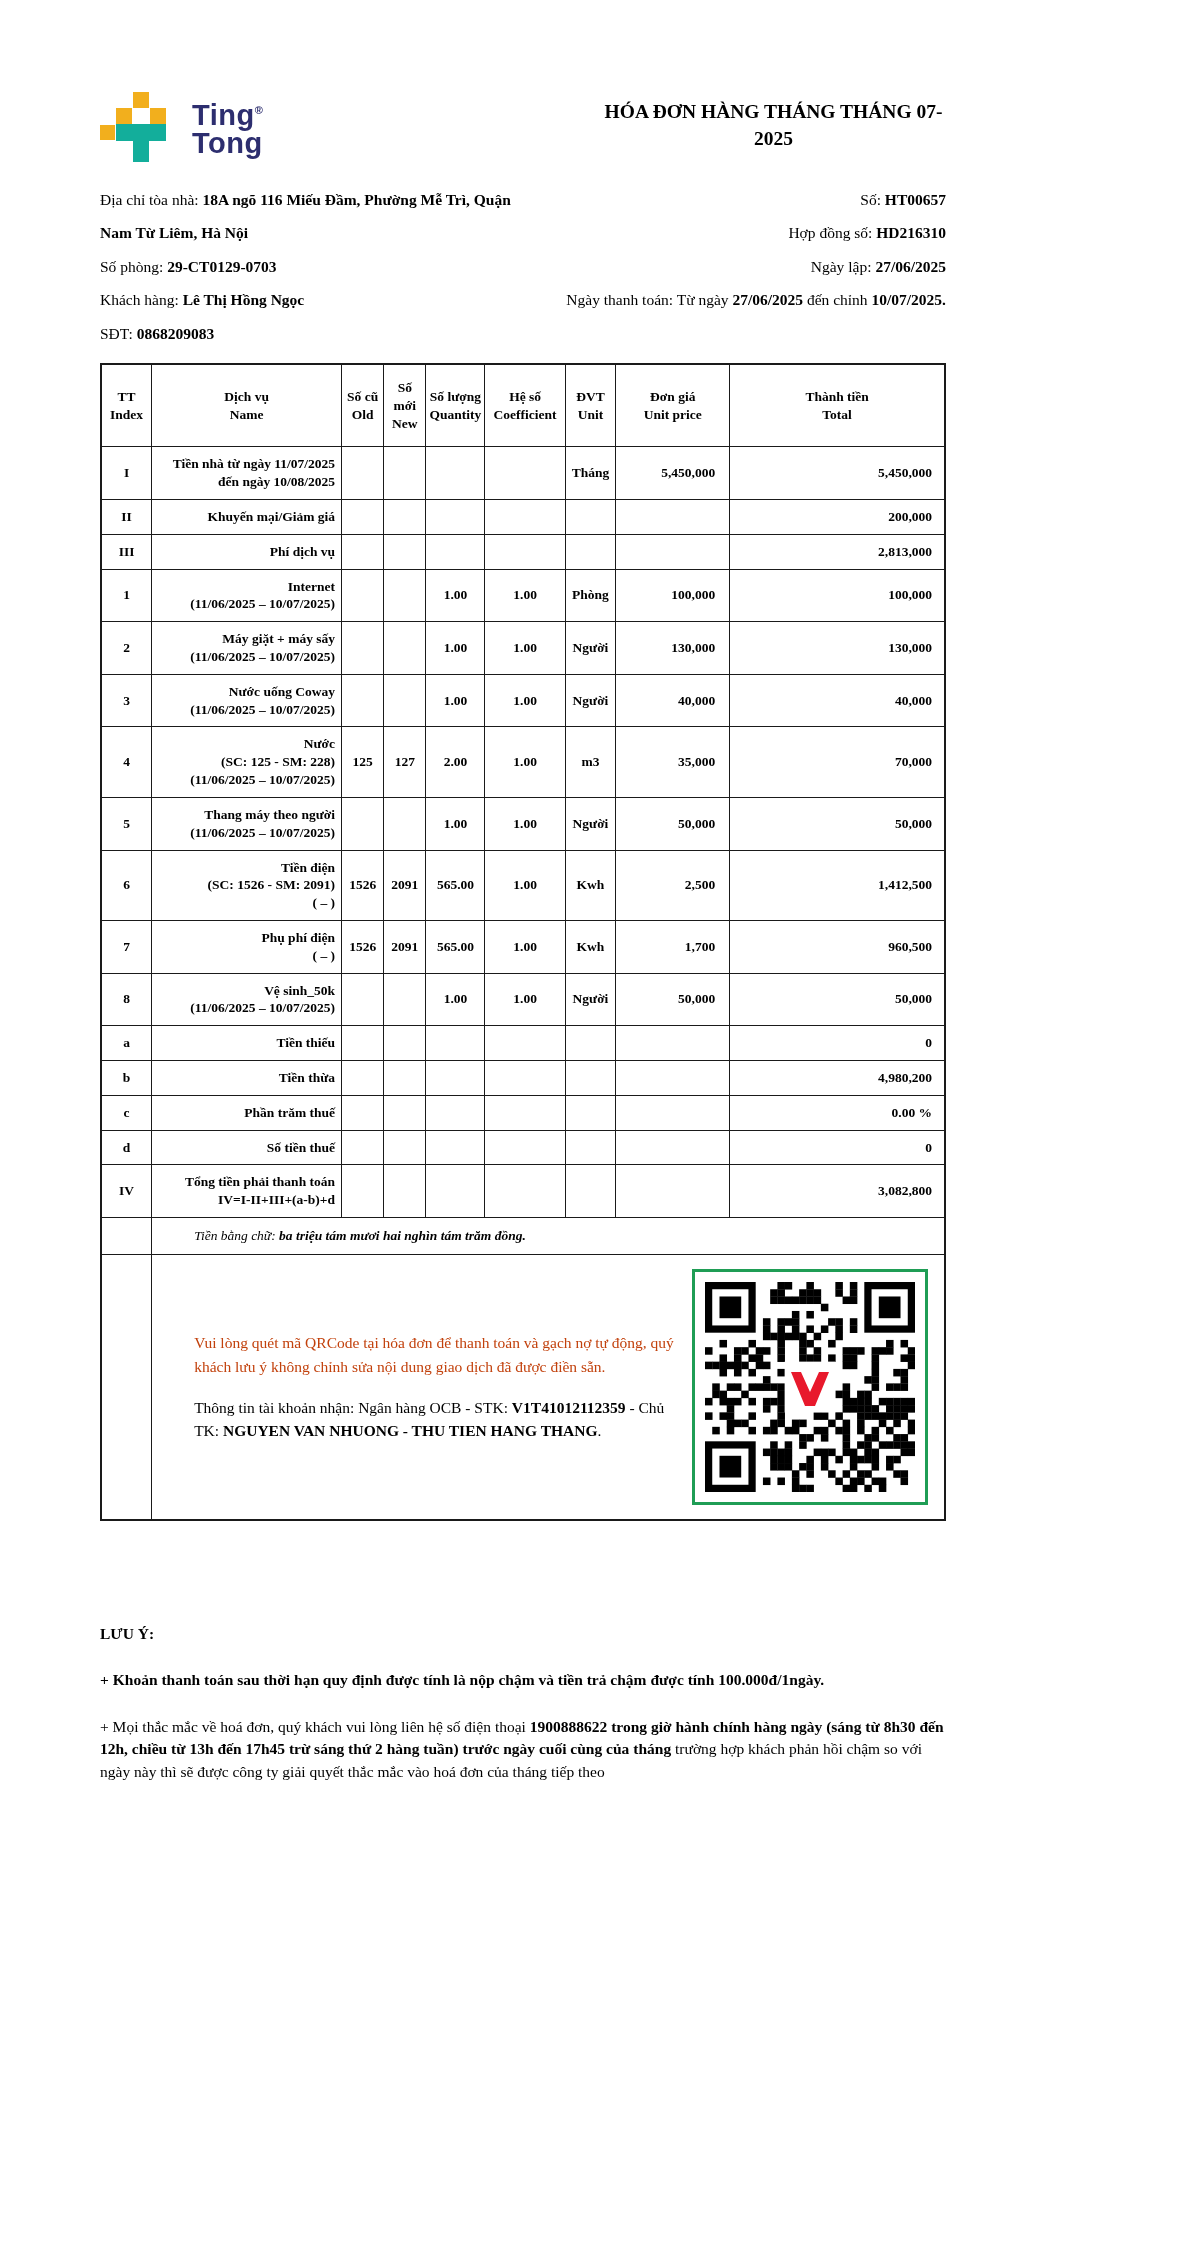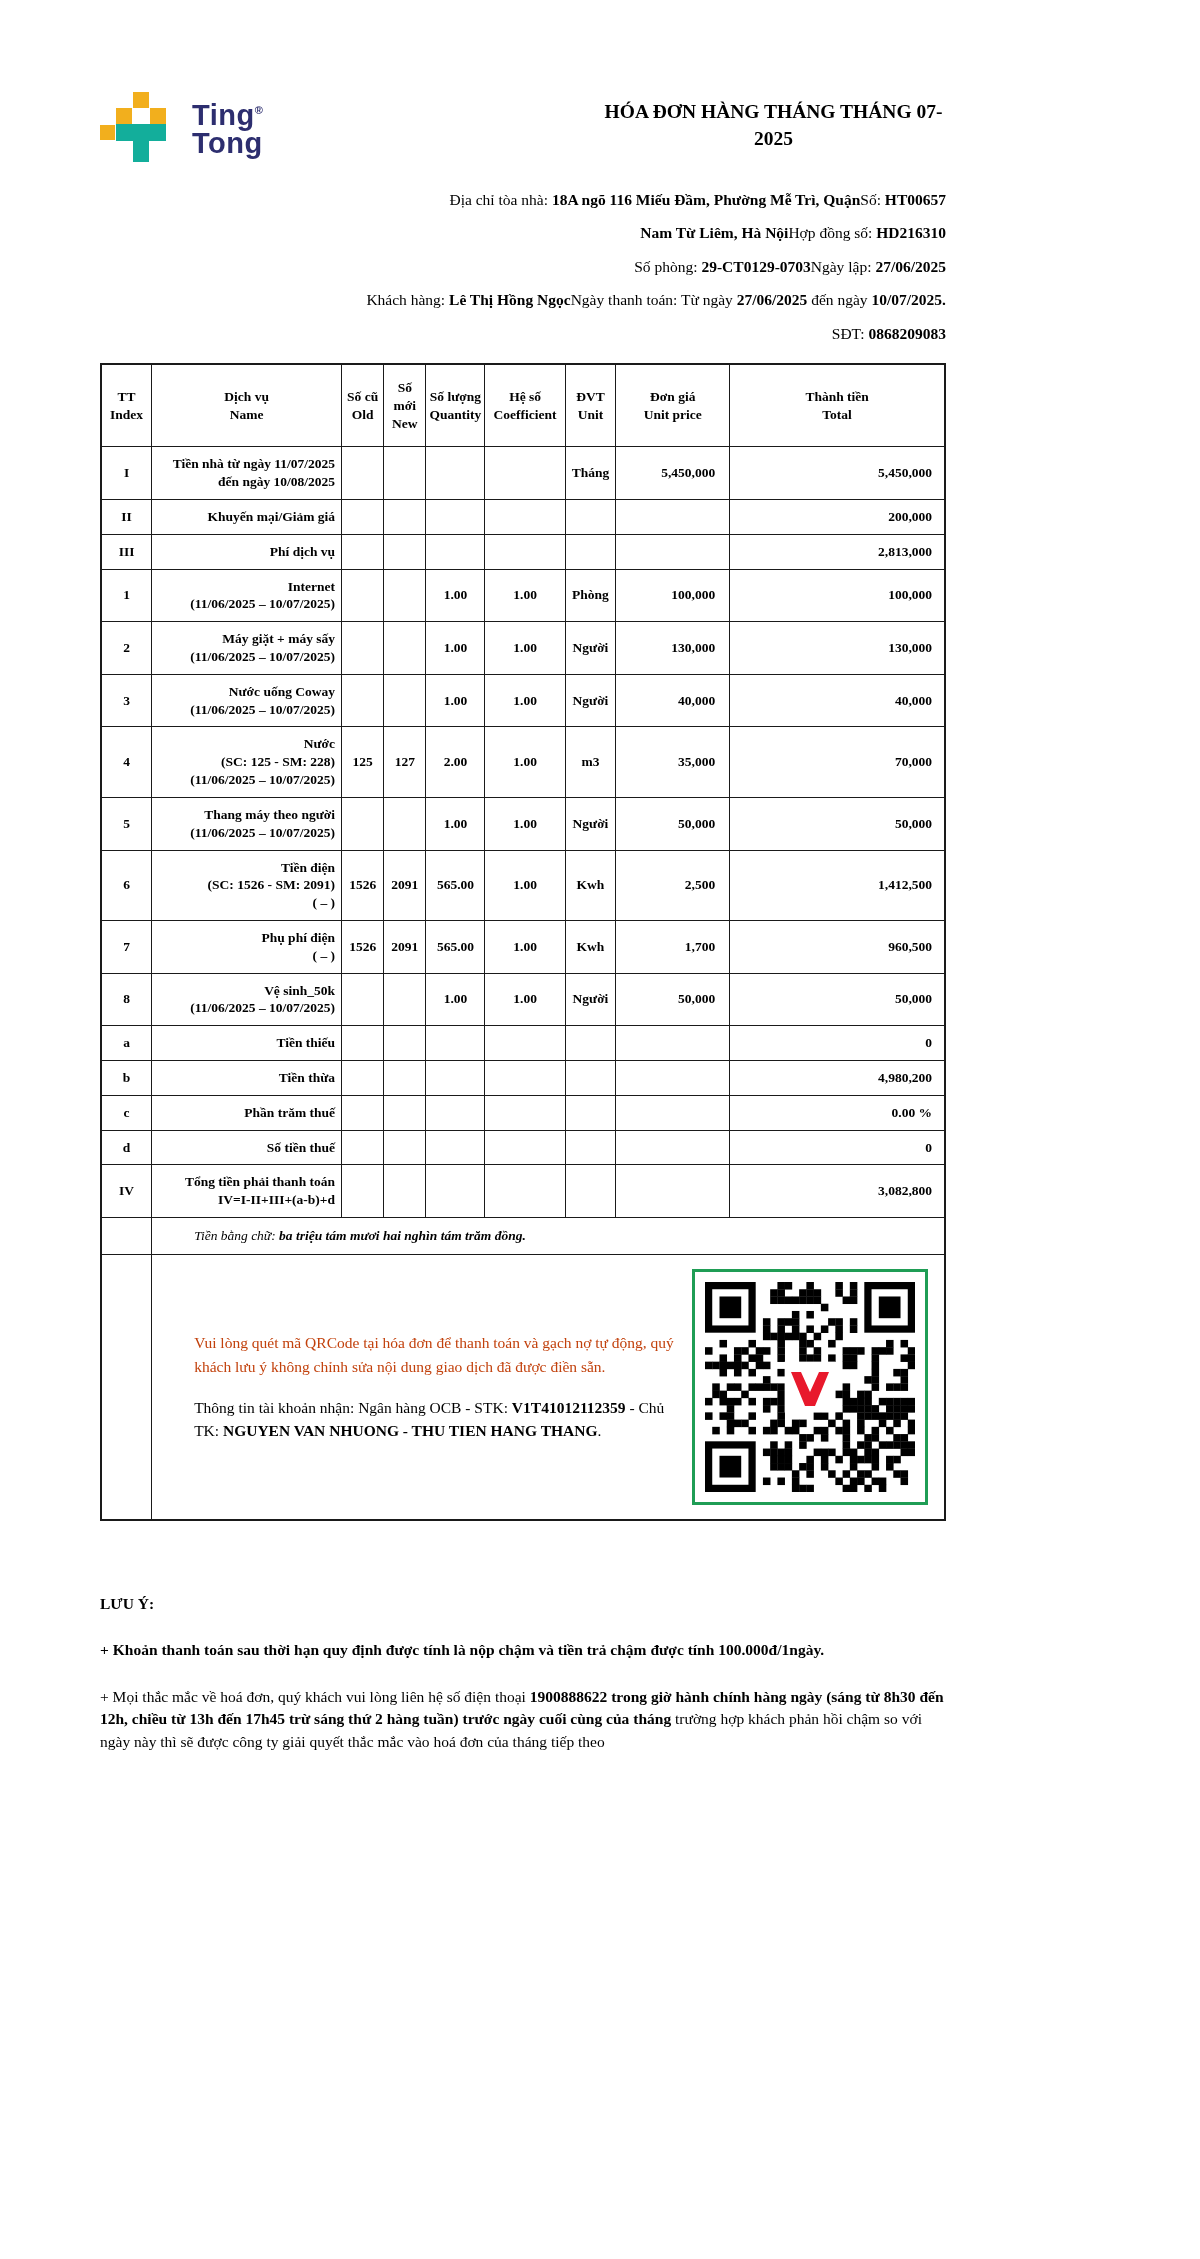--- a/index.html
+++ b/index.html
@@ -11,21 +11,21 @@
   .header { display:flex; justify-content:space-between; align-items:flex-start; }
   .logo { display:flex; align-items:flex-start; gap:10px; }
   .logo-icon { display:block; }
   .logo-text { font-family:"Liberation Sans", sans-serif; font-weight:bold; color:#2d2e6f;
                font-size:29px; line-height:0.98; letter-spacing:0.5px; margin-top:9px; }
   .logo-text sup { font-size:11px; }
   .title { max-width:345px; text-align:center; font-weight:bold; font-size:19.5px; line-height:1.4; margin-top:6px; }
 
   
   .info { margin-top:22px; font-size:15.5px; }
-  .info-row { display:flex; justify-content:flex-end; margin-bottom:14px; line-height:1.25; }
+  .info-row { display:flex; justify-content:space-between; margin-bottom:14px; line-height:1.25; }
   .info-left { white-space:nowrap; }
   .info-right { text-align:right; white-space:nowrap; }
   .b { font-weight:bold; }
 
   
   table.invoice-table { width:100%; border-collapse:collapse; margin-top:20px;
                         font-size:13.5px; table-layout:fixed; }
   table.invoice-table, table.invoice-table th, table.invoice-table td {
       border:1.5px solid #1a1a1a; }
   table.invoice-table { border-width:2px; }
@@ -43,21 +43,21 @@
   tr.words-row .b { font-weight:bold; }
 
   tr.qr-row td.qr-cell { padding:14px 10px 14px 14px; font-weight:normal; }
   .qr-flex { display:flex; align-items:center; justify-content:space-between; gap:18px; }
   .pay-text { width:565px; font-size:15.5px; line-height:1.5; padding-left:28px; }
   .red-note { color:#c2410c; margin:0 0 18px 0; }
   .account { margin:0; }
   .qr-box { flex:0 0 auto; border:3px solid #1f9d55; background:#fff; padding:10px; margin-right:6px; line-height:0; }
 
   
-  .footer { margin-top:72px; font-size:15.5px; line-height:1.45; }
+  .footer { margin-top:102px; font-size:15.5px; line-height:1.45; }
   .fnote-heading { font-weight:bold; margin:0 0 24px 0; }
   .fnote1 { font-weight:bold; margin:0 0 24px 0; }
   .fnote2 { margin:0 0 24px 0; }
   .thanks { font-weight:bold; margin:0; font-size:16px; line-height:1.5; }
 </style>
 </head>
 <body>
 
 <div class="page">
 
@@ -87,21 +87,21 @@
     <div class="info-row">
       <div class="info-left b">Nam Từ Liêm, Hà Nội</div>
       <div class="info-right"><span>Hợp đồng số: </span><span class="b">HD216310</span></div>
     </div>
     <div class="info-row">
       <div class="info-left"><span>Số phòng: </span><span class="b">29-CT0129-0703</span></div>
       <div class="info-right"><span>Ngày lập: </span><span class="b">27/06/2025</span></div>
     </div>
     <div class="info-row">
       <div class="info-left"><span>Khách hàng: </span><span class="b">Lê Thị Hồng Ngọc</span></div>
-      <div class="info-right"><span>Ngày thanh toán: Từ ngày </span><span class="b">27/06/2025</span><span> đến ngày </span><span class="b">10/07/2025.</span></div>
+      <div class="info-right"><span>Ngày thanh toán: Từ ngày </span><span class="b">27/06/2025</span><span> đến chỉnh </span><span class="b">10/07/2025.</span></div>
     </div>
     <div class="info-row">
       <div class="info-left"><span>SĐT: </span><span class="b">0868209083</span></div>
       <div class="info-right"></div>
     </div>
   </div>
 
   <table class="invoice-table">
     <colgroup>
       <col class="w-tt">

